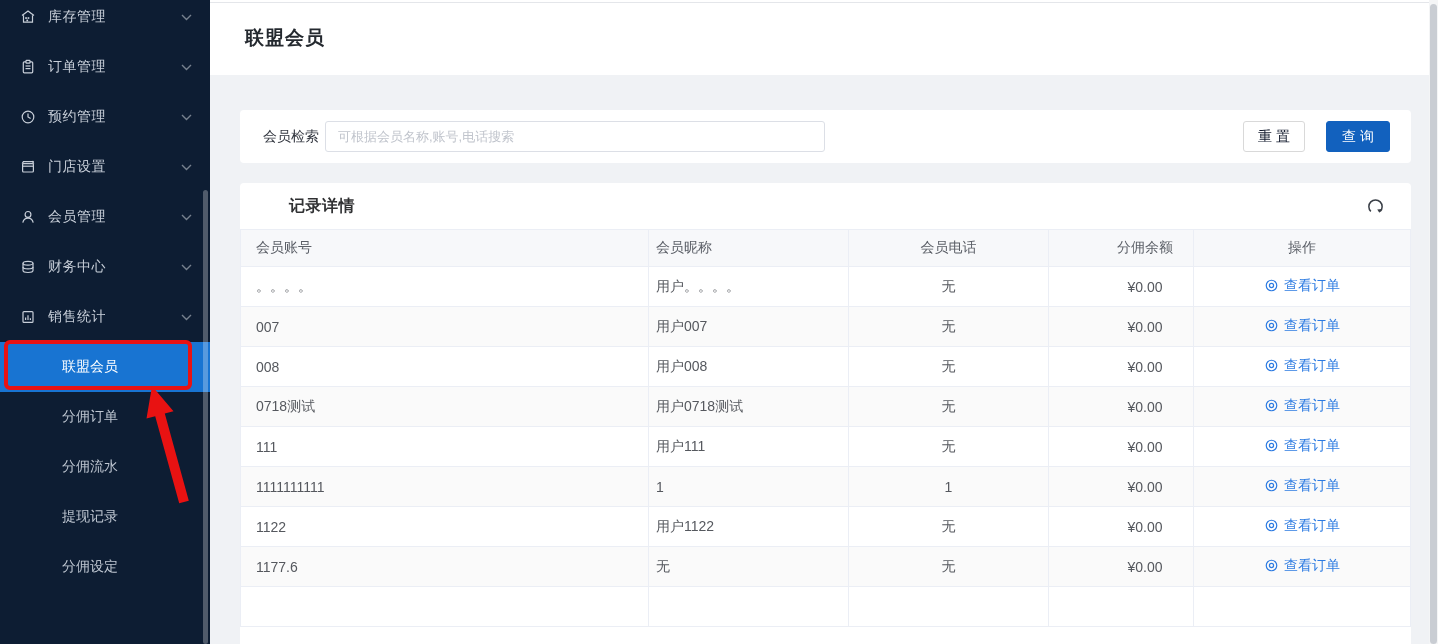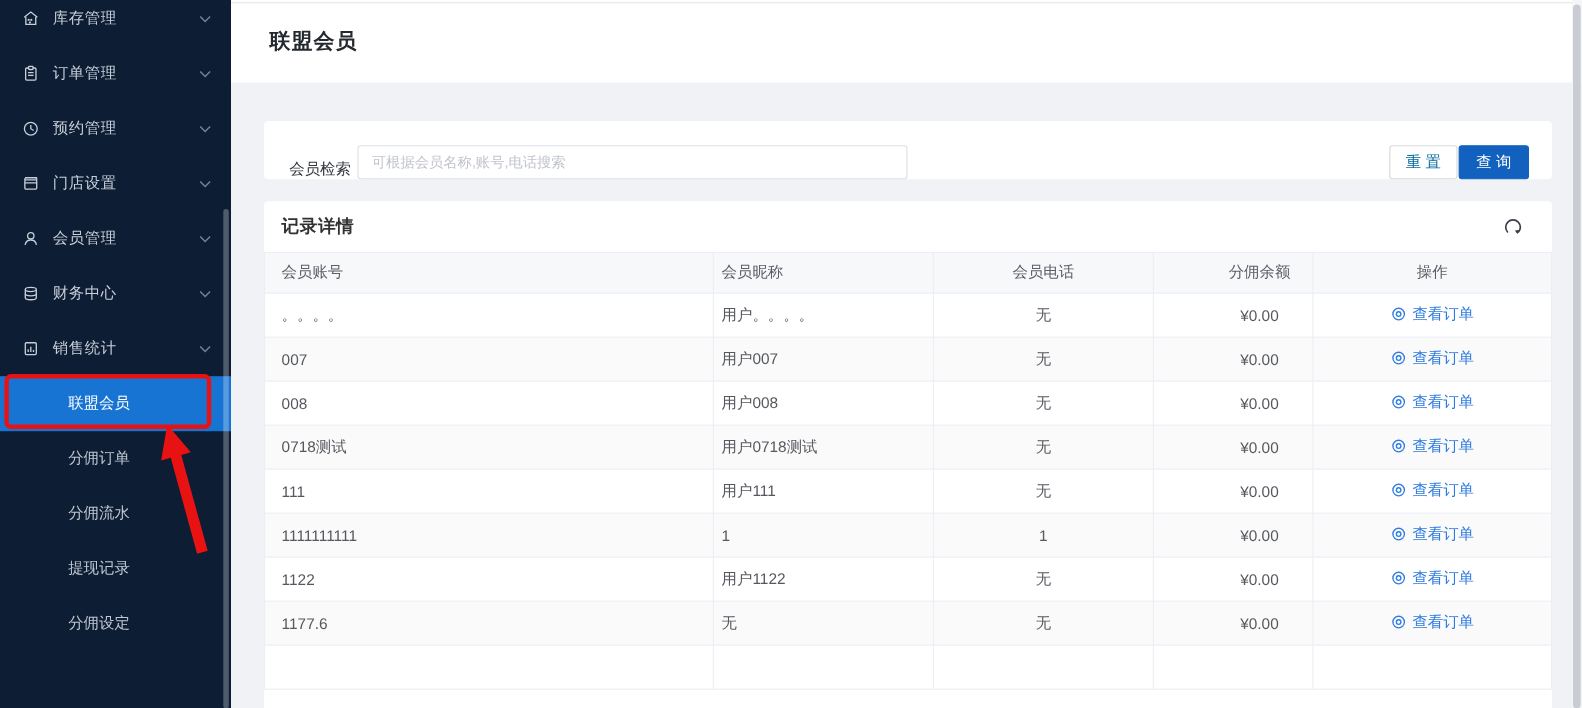--- a/index.html
+++ b/index.html
@@ -23,33 +23,33 @@
   .anno-arrow { position:absolute; left:0; top:0; width:210px; height:540px; z-index:41; pointer-events:none; }
 
   
   .main { flex:1; display:flex; flex-direction:column; position:relative; background:#f0f2f5; min-width:0; }
   .top-divider { position:absolute; top:2px; left:0; right:0; height:1px; background:#e4e6ea; z-index:5; }
   .page-header { height:75px; background:#ffffff; display:flex; align-items:center; padding-left:35px; flex:0 0 75px; }
   .page-title { font-size:19px; font-weight:700; color:#24292f; letter-spacing:1px; }
   .content { padding:35px 27px 0 30px; flex:1; display:flex; flex-direction:column; min-height:0; }
 
   
-  .search-card { background:#ffffff; border-radius:4px; height:53px; display:flex; align-items:flex-end; padding:0 21px 0 23px; flex:0 0 53px; }
+  .search-card { background:#ffffff; border-radius:4px; height:53px; display:flex; align-items:center; padding:0 21px 0 23px; flex:0 0 53px; }
   .search-label { font-size:14px; color:#333740; margin-right:6px; white-space:nowrap; }
   .search-input { width:500px; height:31px; border:1px solid #dcdfe6; border-radius:3px; padding:0 12px; font-size:13px; color:#333; outline:none; font-family:inherit; }
   .search-input::placeholder { color:#c0c4cc; }
   .search-spacer { flex:1; }
   .btn { height:31px; border-radius:3px; font-size:14px; cursor:pointer; font-family:inherit; }
-  .btn-reset { width:62px; background:#ffffff; border:1px solid #d9d9d9; color:#0369a1; margin-right:1px; }
+  .btn-reset { width:62px; background:#ffffff; border:1px solid #d9d9d9; color:#0f172a; margin-right:21px; }
   .btn-query { width:64px; background:#1261be; border:1px solid #1261be; color:#ffffff; }
 
   
   .records-card { background:#ffffff; border-radius:4px 4px 0 0; margin-top:20px; flex:1; }
   .card-head { height:46px; display:flex; align-items:center; padding:0 25px 0 16px; }
-  .card-title { font-size:16px; font-weight:700; color:#303133; letter-spacing:.5px; }
+  .card-title { font-size:16px; font-weight:700; color:#303133; letter-spacing:.5px;margin-left:33px; }
   .head-spacer { flex:1; }
   .refresh-btn { width:22px; height:22px; background:none; border:none; cursor:pointer; display:flex; align-items:center; justify-content:center; padding:0; }
 
   table.records { width:100%; border-collapse:collapse; table-layout:fixed; font-size:14px; }
   .records th, .records td { border:1px solid #ebeef5; height:40px; color:#55585e; font-weight:400; vertical-align:middle; }
   .records thead th { background:#f7f8fa; height:37px; color:#5a5e66; }
   .records th.c-account, .records td.c-account { text-align:left; padding-left:15px; }
   .records th.c-nickname, .records td.c-nickname { text-align:left; padding-left:7px; }
   .records th.c-phone, .records td.c-phone,
   .records th.c-balance, .records td.c-balance,

